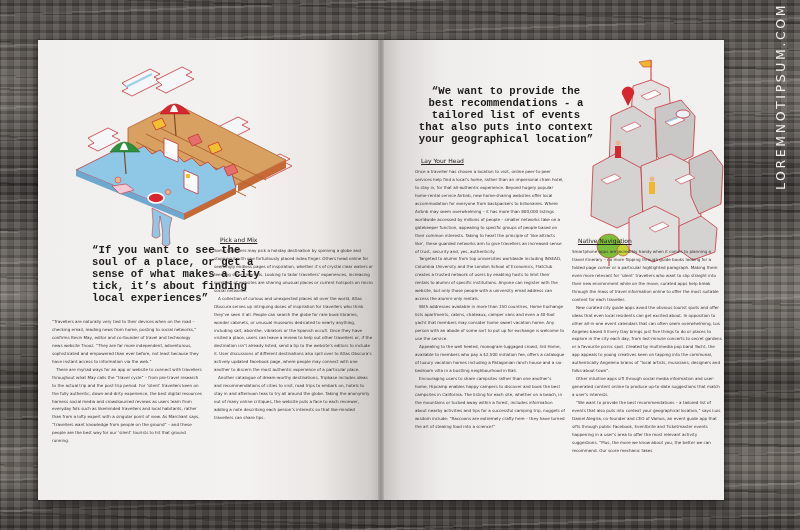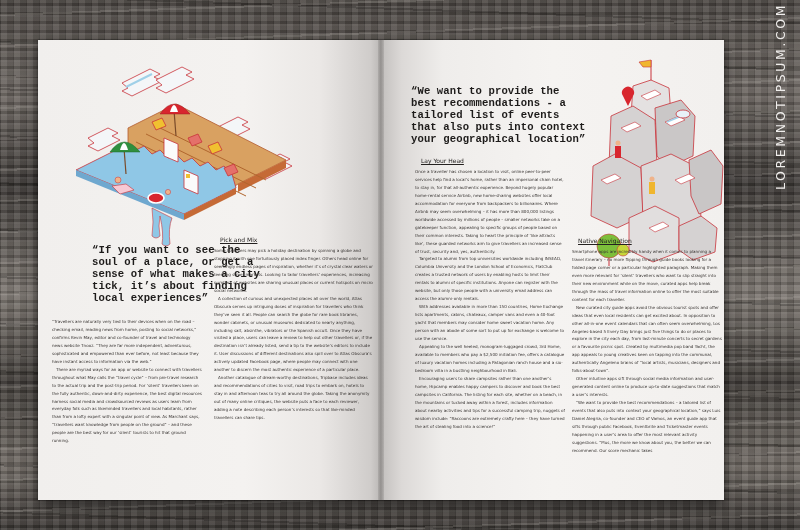--- a/index.html
+++ b/index.html
@@ -142,21 +142,21 @@
     <div class="col" style="left:176px; top:196px; width:160px;">
       <h3>Pick and Mix</h3>
       <p>Some travellers may pick a holiday destination by spinning a globe and stopping it with one fortuitously placed index finger. Others head online for seemingly endless pages of inspiration, whether it’s of crystal clear waters or teeming street markets. Looking to tailor travellers’ experiences, increasing numbers of websites are sharing unusual places or current hotspots on micro social networks.</p>
       <p>A collection of curious and unexpected places all over the world, Atlas Obscura serves up intriguing doses of inspiration for travellers who think they’ve seen it all. People can search the globe for rare book libraries, wonder cabinets, or unusual museums dedicated to nearly anything, including salt, absinthe, vibrators or the Spanish occult. Once they have visited a place, users can leave a review to help out other travellers or, if the destination isn’t already listed, send a tip to the website’s editors to include it. User discussions of different destinations also spill over to Atlas Obscura’s actively updated Facebook page, where people may connect with one another to discern the most authentic experience of a particular place.</p>
       <p>Another catalogue of dream-worthy destinations, Tripbase includes ideas and recommendations of cities to visit, road trips to embark on, hotels to stay in and afternoon teas to try all around the globe. Taking the anonymity out of many online critiques, the website puts a face to each reviewer, adding a note describing each person’s interests so that like-minded travellers can share tips.</p>
     </div>
   </div>
 
   <div class="page right">
 
-    <div class="pull-quote" style="left:30px; top:45px; width:190px;">“We want to provide the
+    <div class="pull-quote" style="left:30px; top:45px; width:190px;text-align:center;">“We want to provide the
  best recommendations - a
  tailored list of events
  that also puts into context
  your geographical location”</div>
 
     <svg class="illus" style="left:190px; top:16px;" width="160" height="210" viewBox="0 0 160 210">
 
       <g>
         <line x1="80" y1="4" x2="80" y2="26" stroke="#c8323a" stroke-width="1"></line>
         <path d="M80 4 L68 6 L72 11 L80 11 Z" fill="#f0b62e" stroke="#c8323a" stroke-width="0.6"></path>

